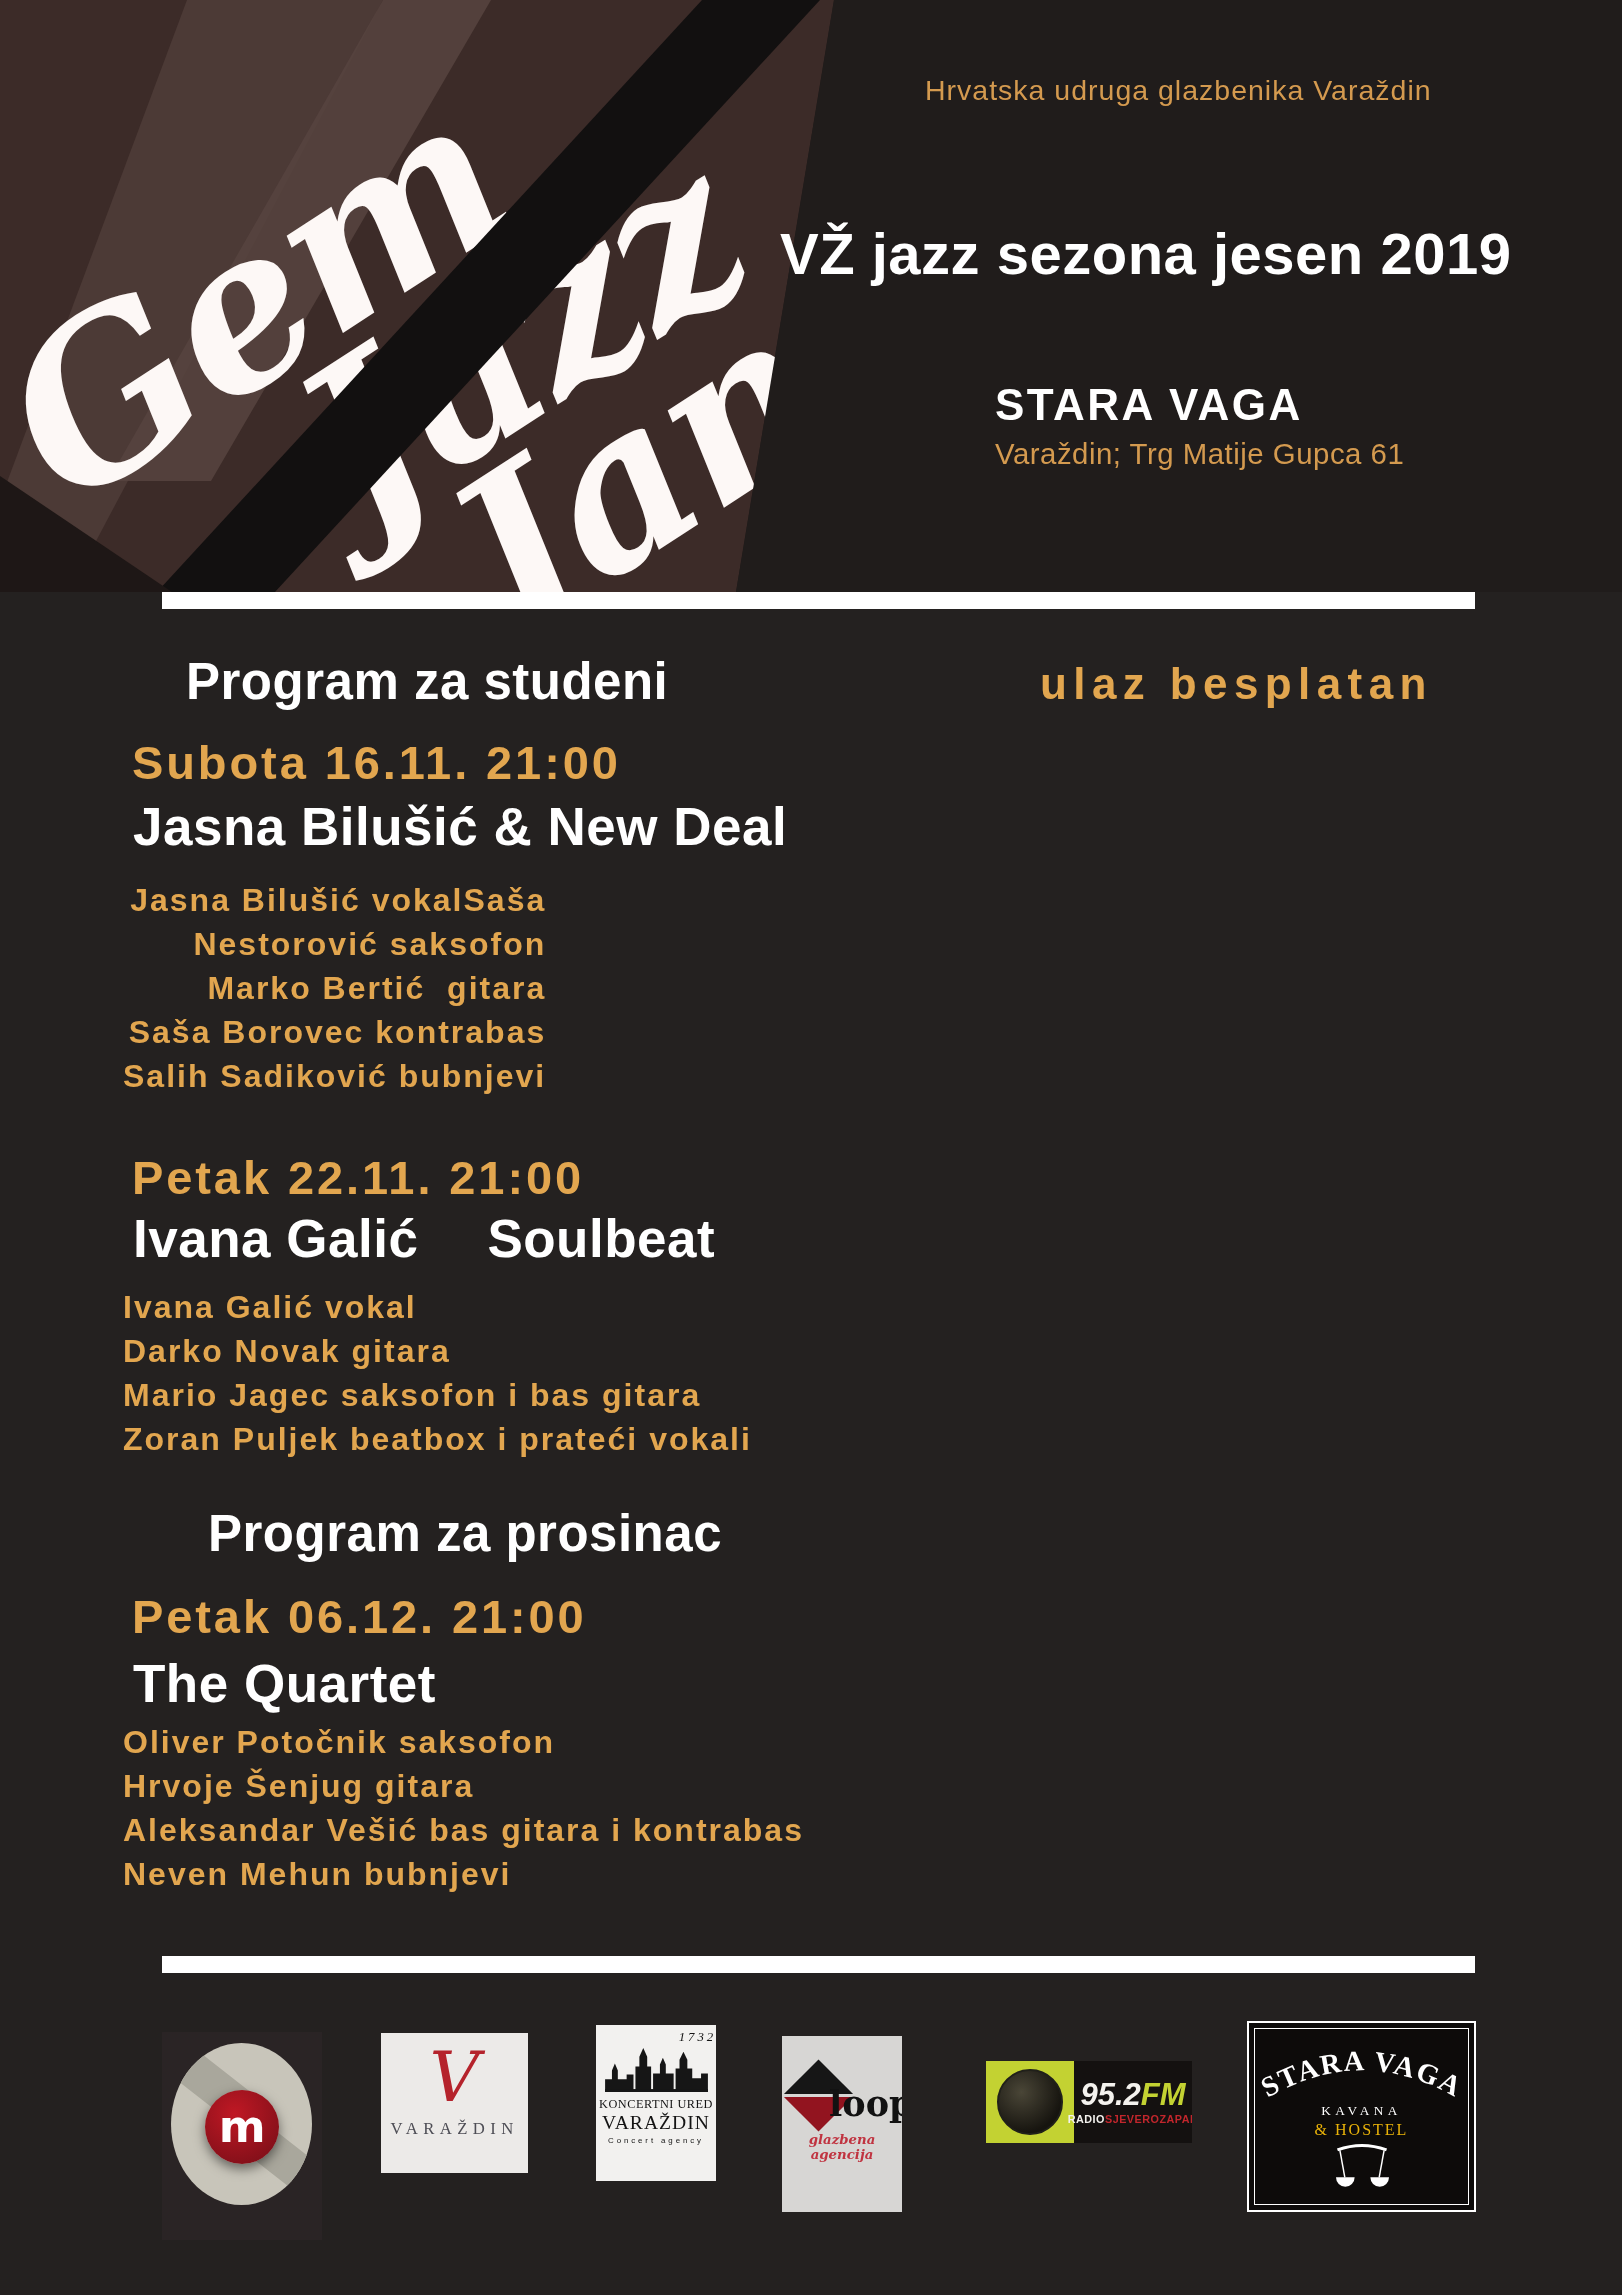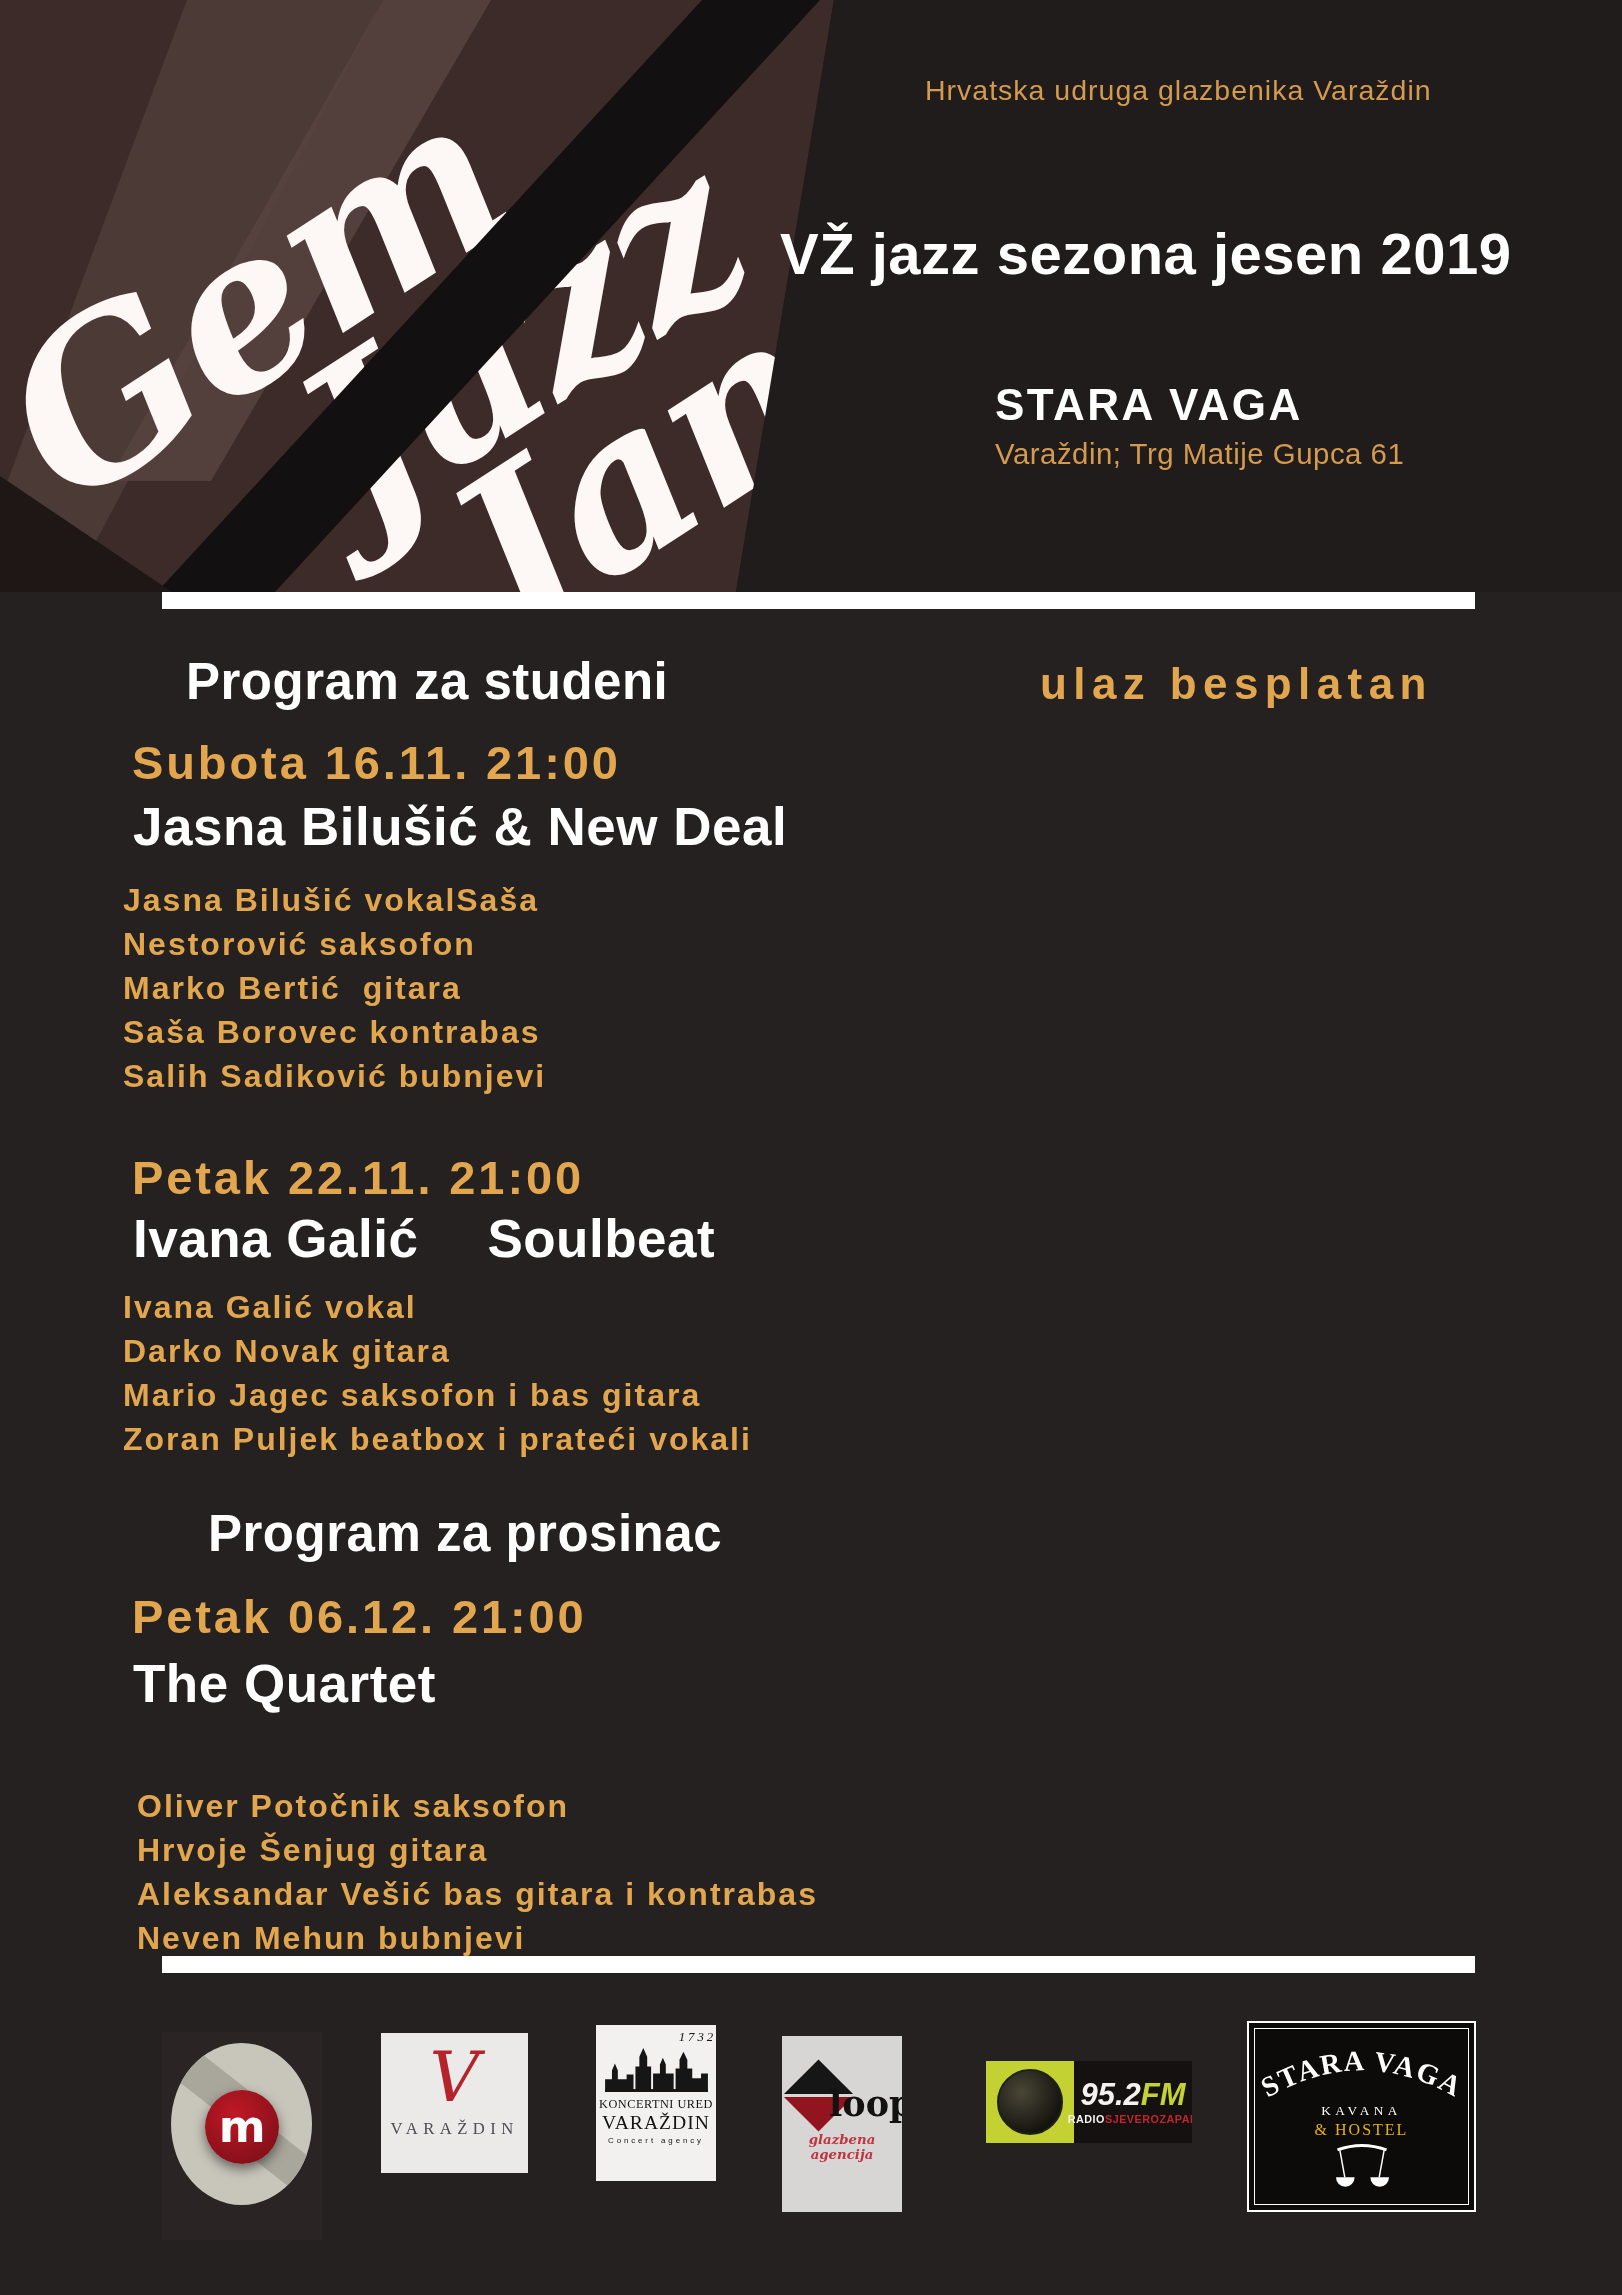--- a/index.html
+++ b/index.html
@@ -104,21 +104,21 @@
     <div class="abs address">Varaždin; Trg Matije Gupca 61</div>
   </div>
 
   <div class="abs divider" style="top:592px;"></div>
 
   <div class="abs h-program" style="left:186px;top:652px;">Program za studeni</div>
   <div class="abs ulaz">ulaz besplatan</div>
 
   <div class="abs ev-date" style="top:735px;">Subota 16.11. 21:00</div>
   <div class="abs ev-band" style="top:796px;">Jasna Bilušić &amp; New Deal</div>
-  <div class="abs lineup" style="top:878px;">
+  <div class="abs lineup" style="top:878px;text-align:right;">
     <div>Jasna Bilušić vokalSaša</div>
     <div>Nestorović saksofon</div>
     <div>Marko Bertić  gitara</div>
     <div>Saša Borovec kontrabas</div>
     <div>Salih Sadiković bubnjevi</div>
   </div>
 
   <div class="abs ev-date" style="top:1150px;">Petak 22.11. 21:00</div>
   <div class="abs ev-band" style="top:1208px;">
     <span>Ivana Galić</span><span class="band-gap">Soulbeat</span>
@@ -127,21 +127,21 @@
     <div>Ivana Galić vokal</div>
     <div>Darko Novak gitara</div>
     <div>Mario Jagec saksofon i bas gitara</div>
     <div>Zoran Puljek beatbox i prateći vokali</div>
   </div>
 
   <div class="abs h-program" style="left:208px;top:1504px;">Program za prosinac</div>
 
   <div class="abs ev-date" style="top:1589px;">Petak 06.12. 21:00</div>
   <div class="abs ev-band" style="top:1653px;">The Quartet</div>
-  <div class="abs lineup" style="top:1784px;margin-left:14px;">
+  <div class="abs lineup" style="top:1720px;">
     <div>Oliver Potočnik saksofon</div>
     <div>Hrvoje Šenjug gitara</div>
     <div>Aleksandar Vešić bas gitara i kontrabas</div>
     <div>Neven Mehun bubnjevi</div>
   </div>
 
   <div class="abs divider" style="top:1956px;"></div>
 
   <div class="logo-box hug">
     <div class="hug-ellipse">

